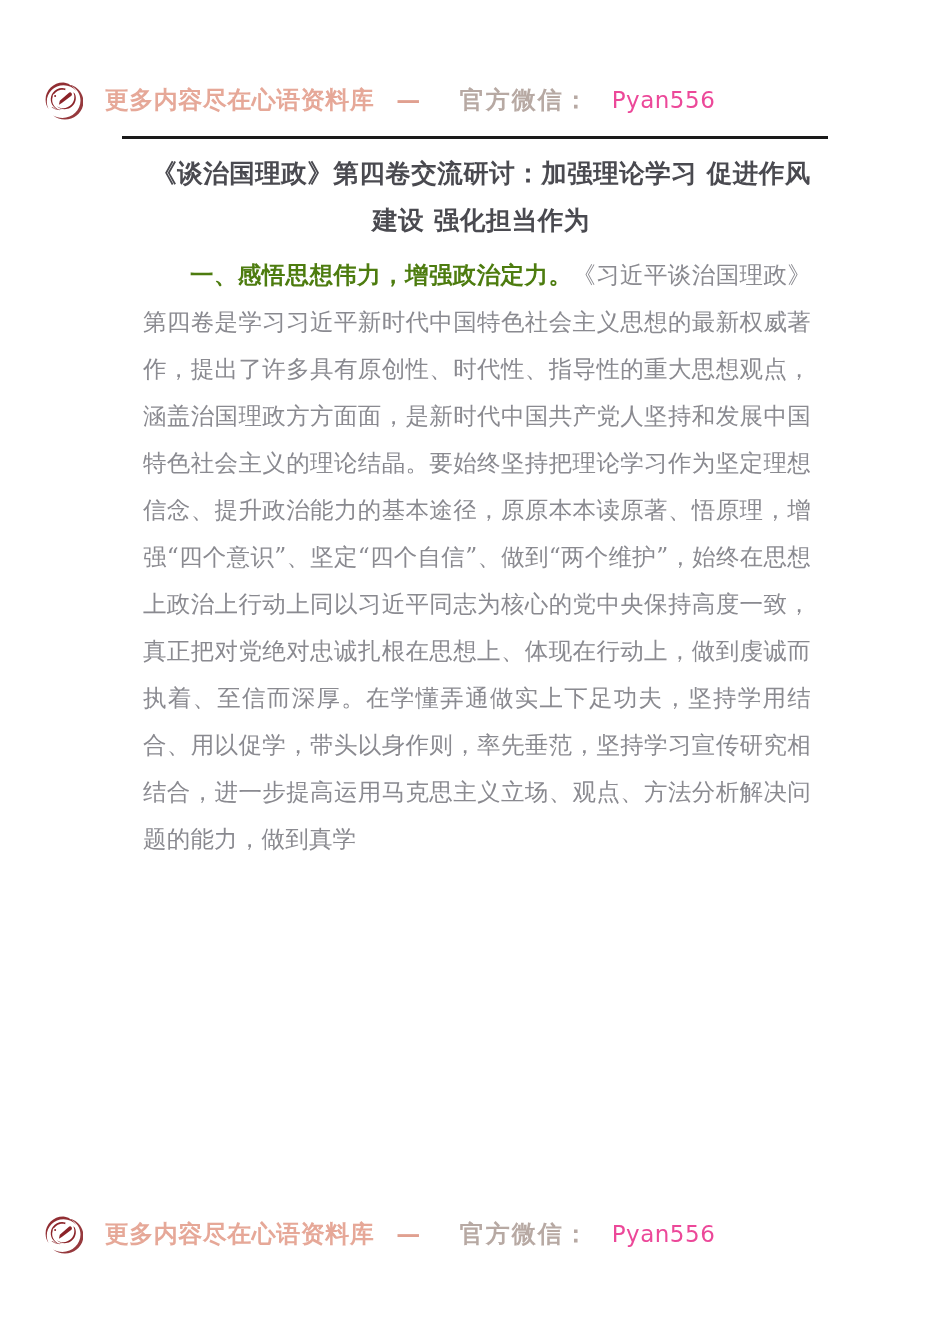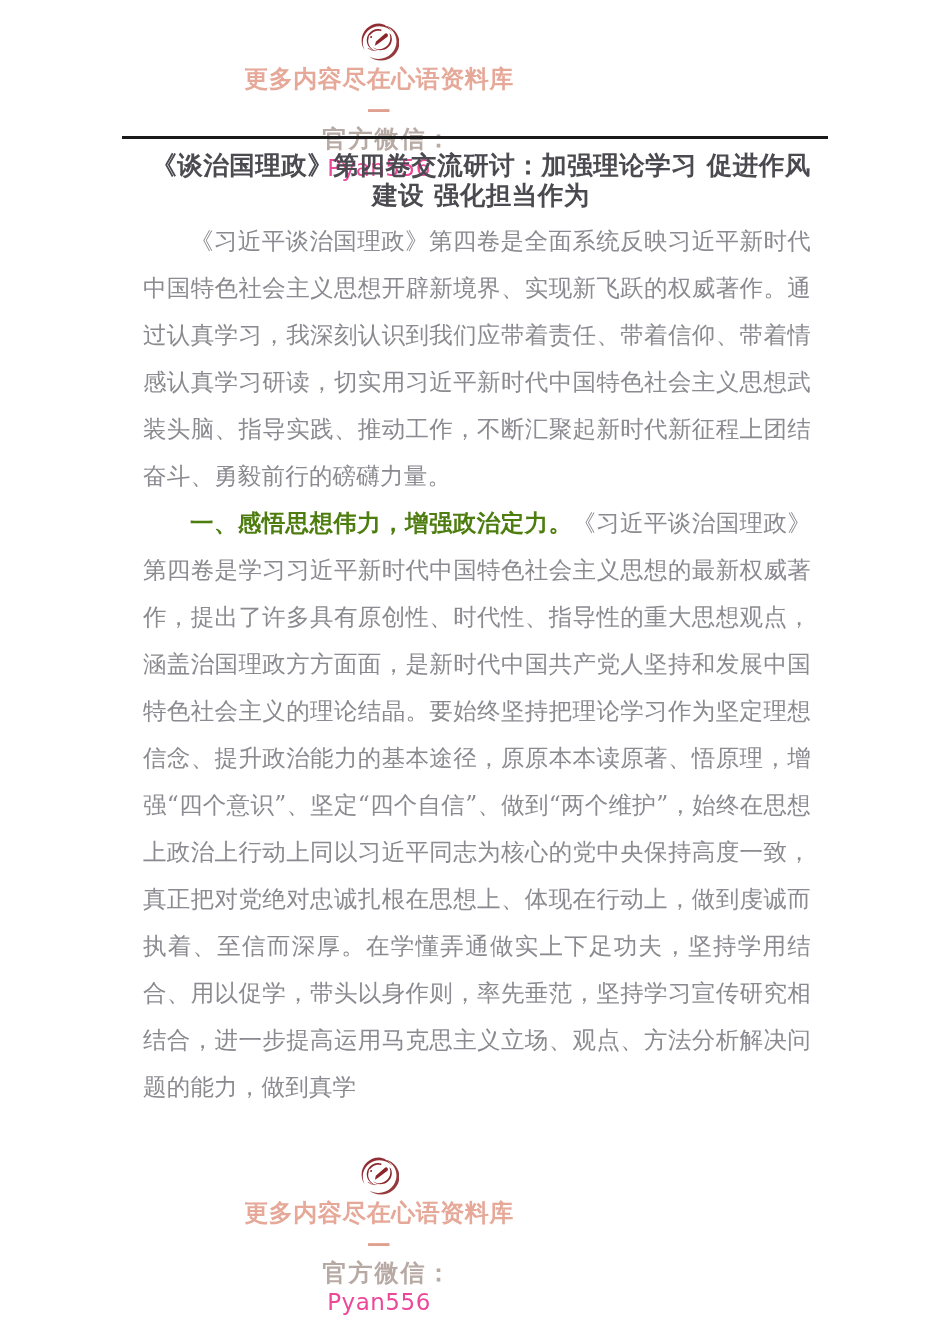--- a/index.html
+++ b/index.html
@@ -23,24 +23,23 @@
 
   
   .watermark {
     position: absolute;
     left: 0;
     width: 758px;
     height: 52px;
     display: flex;
     align-items: center;
     justify-content: center;
-    gap: 6px;
+    gap: 22px;
     white-space: nowrap;
     user-select: none;
-    flex-direction: column;
   }
   .watermark.header { top: 74px; }
   .watermark.footer { top: 1208px; }
 
   .wm-logo {
     width: 40px;
     height: 40px;
     flex: 0 0 40px;
     display: block;
   }
@@ -80,21 +79,21 @@
     top: 150px;
     width: 668px;
   }
 
   .doc-title {
     font-family: "DejaVu Serif", "Liberation Serif", serif;
     font-size: 25.5px;
     font-weight: bold;
     color: #4a4a50;
     text-align: center;
-    line-height: 30px;
+    line-height: 47px;
     letter-spacing: 0.5px;
     margin: 0 0 8px 8px;
   }
 
   p.para {
     margin: 0;
     font-family: "DejaVu Serif", "Liberation Serif", serif;
     font-size: 23.5px;
     line-height: 47px;
     color: #8a8a90;
@@ -136,21 +135,20 @@
       <span class="wm-text wm-b">官方微信：</span>
       <span class="wm-text wm-c">Pyan556</span>
   </div>
 
   <div class="divider"></div>
 
   <div class="doc">
 
     <h1 class="doc-title">《谈治国理政》第四卷交流研讨：加强理论学习 促进作风建设 强化担当作为</h1>
 
-    <p class="para"><span>《习近平谈治国理政》第四卷是全面系统反映习近平新时代中国特色社会主义思想开辟新境界、实现新飞跃的权威著作。通过认真学习，我深刻认识到我们应带着责任、带着信仰、带着情感认真学习研读，切实用习近平新时代中国特色社会主义思想武装头脑、指导实践、推动工作，不断汇聚起新时代新征程上团结奋斗、勇毅前行的磅礴力量。</span></p>
 
     <p class="para"><b class="lead">一、感悟思想伟力，增强政治定力。</b><span>《习近平谈治国理政》第四卷是学习习近平新时代中国特色社会主义思想的最新权威著作，提出了许多具有原创性、时代性、指导性的重大思想观点，涵盖治国理政方方面面，是新时代中国共产党人坚持和发展中国特色社会主义的理论结晶。要始终坚持把理论学习作为坚定理想信念、提升政治能力的基本途径，原原本本读原著、悟原理，增强“四个意识”、坚定“四个自信”、做到“两个维护”，始终在思想上政治上行动上同以习近平同志为核心的党中央保持高度一致，真正把对党绝对忠诚扎根在思想上、体现在行动上，做到虔诚而执着、至信而深厚。在学懂弄通做实上下足功夫，坚持学用结合、用以促学，带头以身作则，率先垂范，坚持学习宣传研究相结合，进一步提高运用马克思主义立场、观点、方法分析解决问题的能力，做到真学</span></p>
 
   </div>
 
   <div class="watermark footer">
     <svg class="wm-logo" viewBox="0 0 40 40" aria-hidden="true">
       <g fill="#8b2328">
         <path d="M20.2 2.4C10.4 2.4 2.6 9.9 2.6 19.5c0 3.6 1.1 6.9 3 9.6-1.2-2.3-1.8-4.8-1.8-7.5 0-9 7.5-16.3 16.8-16.3 5.1 0 9.6 2.2 12.6 5.6-3.1-5-8.6-8.5-13-8.5z" opacity="0.95"></path>
         <path d="M27.6 5.2c5.9 2.9 9.9 8.7 9.9 15.4 0 9.6-8.1 17.4-18 17.4-3.4 0-6.6-.9-9.3-2.5 3.2 2.5 7.3 4 11.7 4 10.2 0 18.5-8 18.5-17.8 0-7.6-5-14.1-12.1-16.7-.2.1-.5.1-.7.2z" opacity="0.9"></path>

